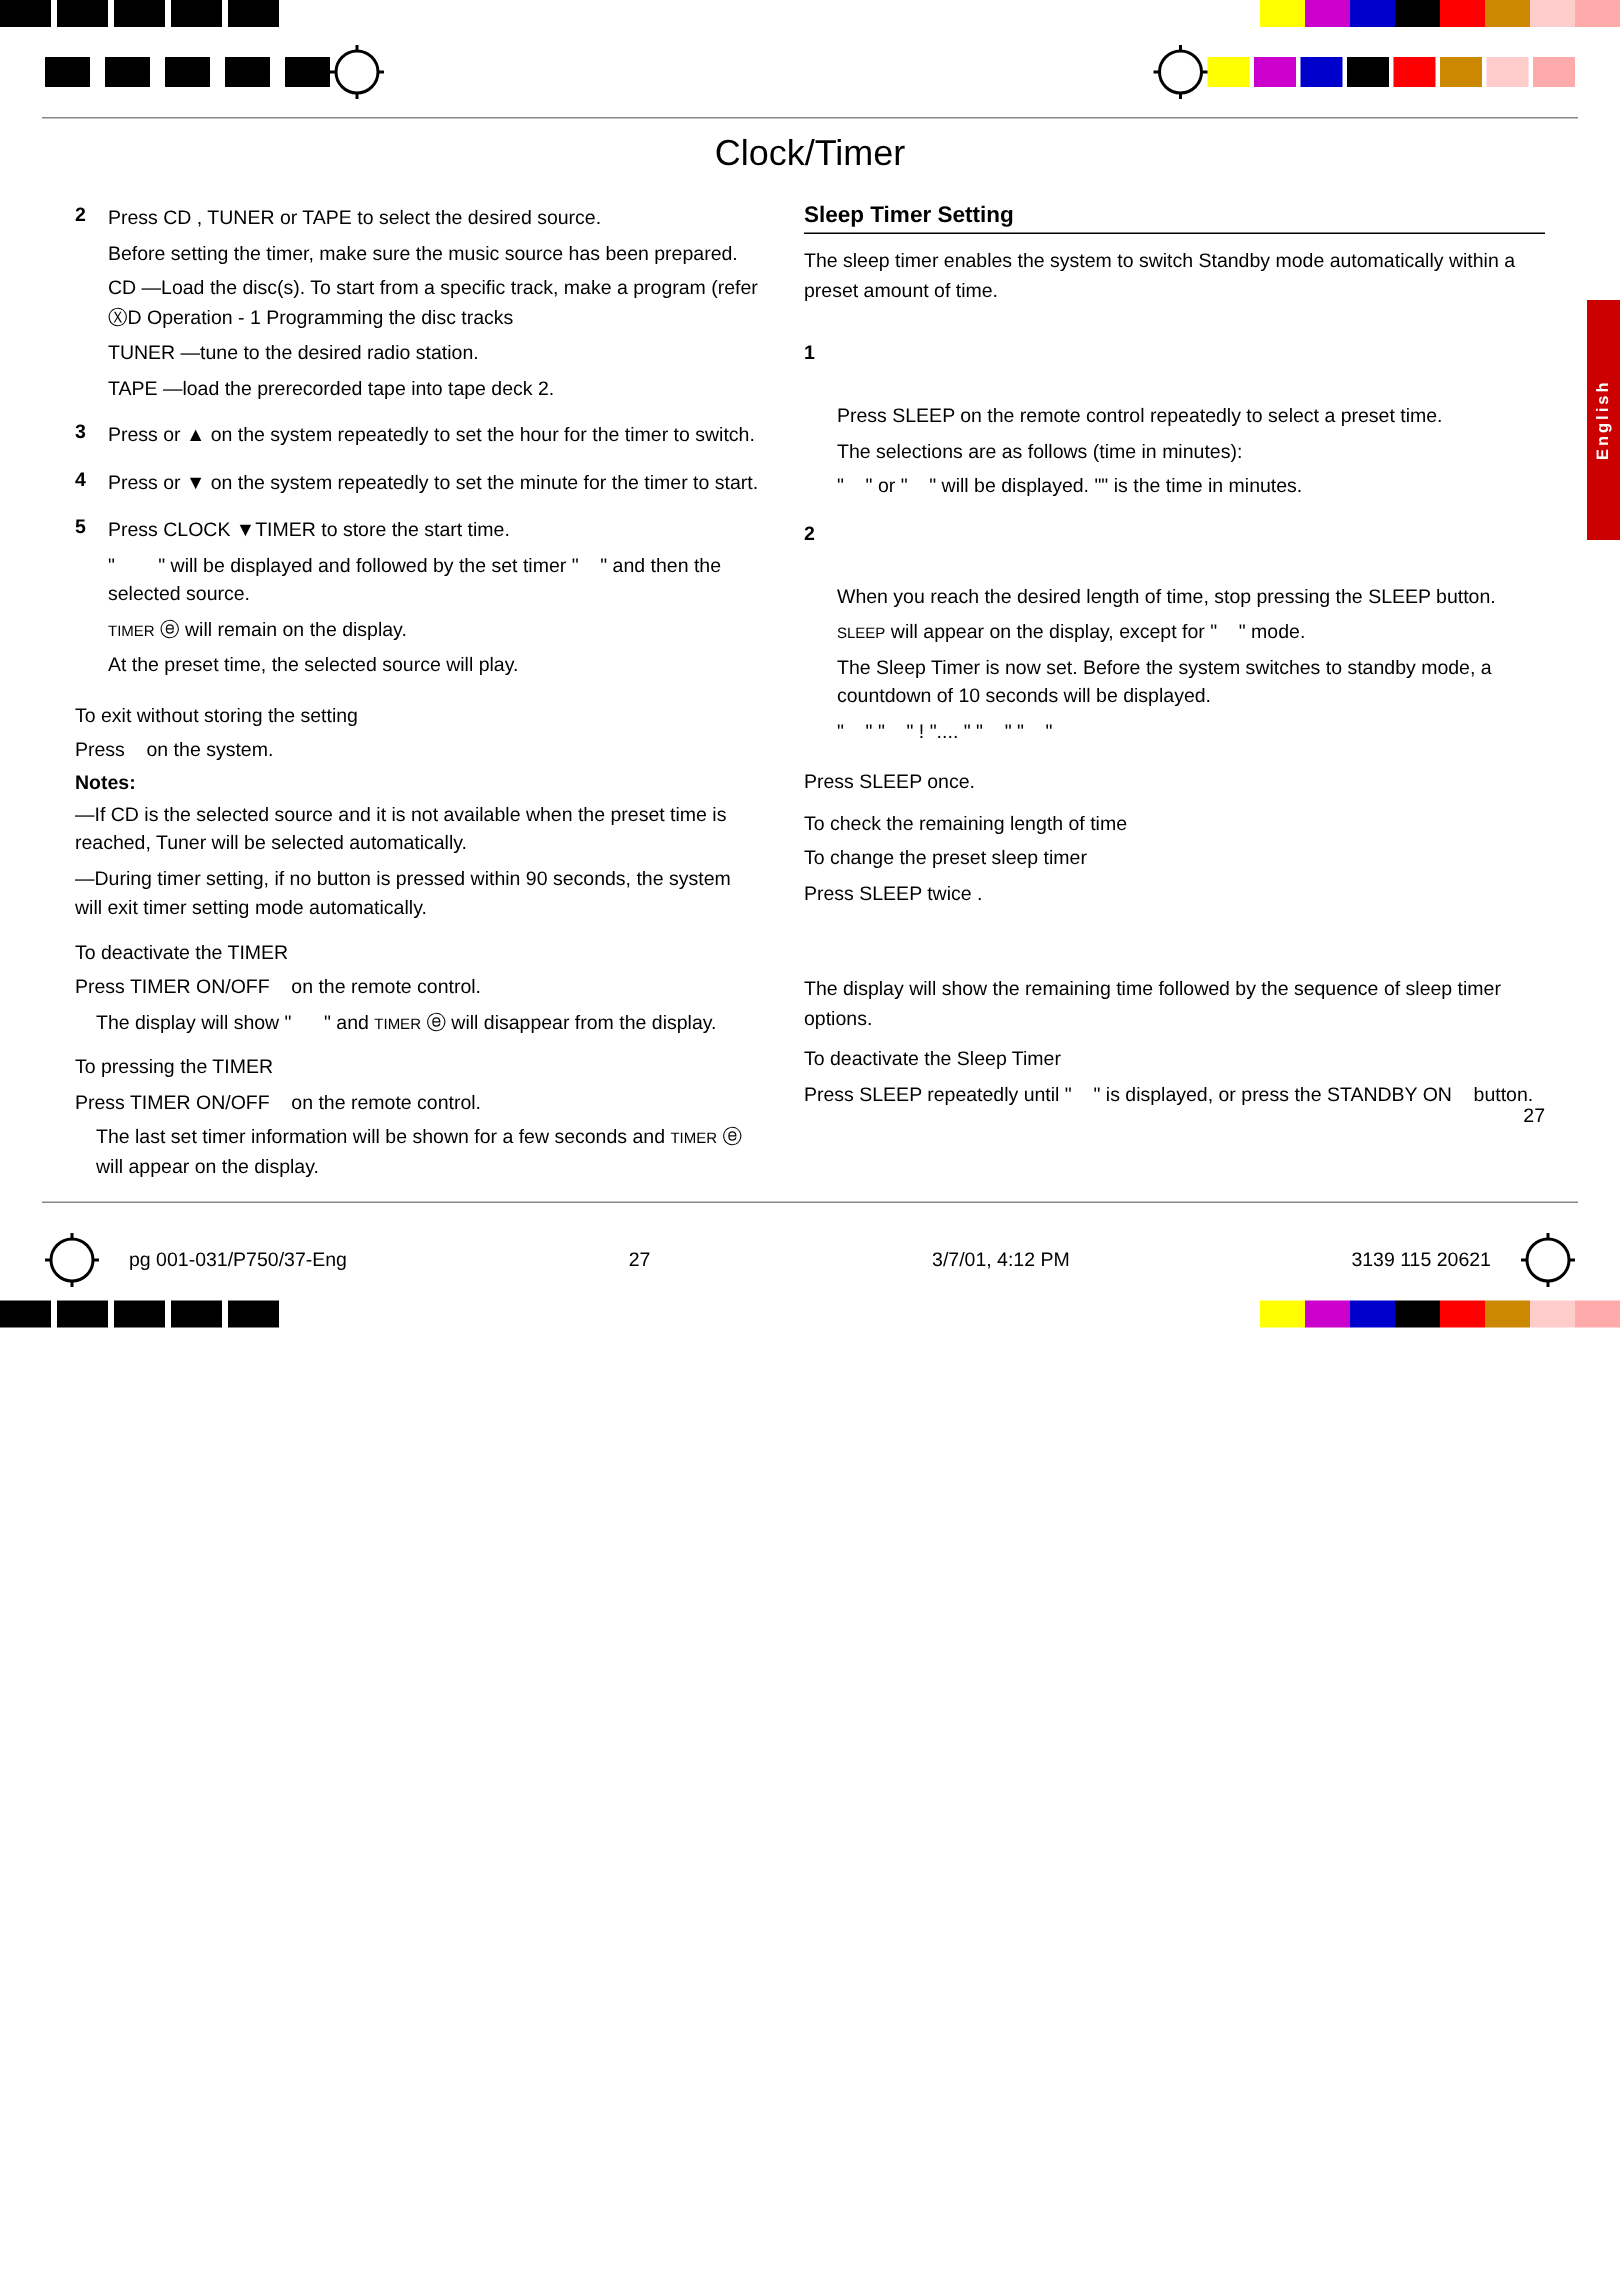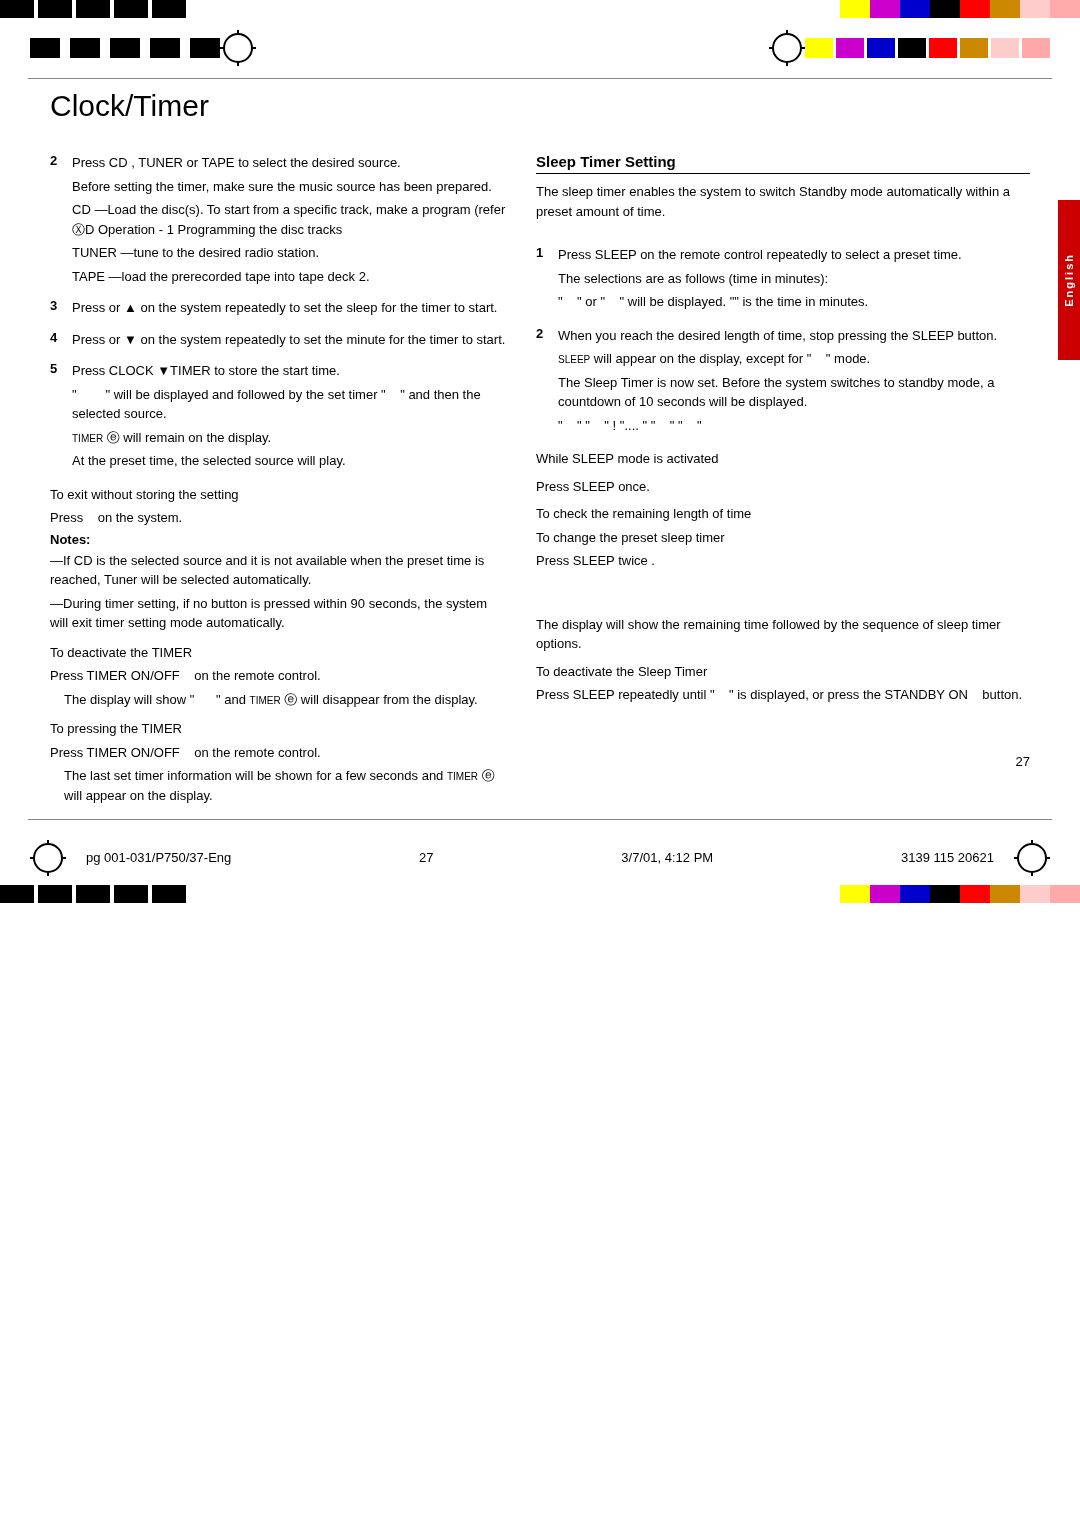--- a/index.html
+++ b/index.html
@@ -122,24 +122,24 @@
     }
 
     
     .main-content {
       padding: 10px 50px 10px 50px;
       position: relative;
     }
 
     
     .page-title {
-      text-align: left;
-      font-size: 30px;
+      text-align: center;
+      font-size: 24px;
       font-weight: normal;
-      margin-bottom: 30px;
+      margin-bottom: 18px;
       font-family: Arial, Helvetica, sans-serif;
     }
 
     
     .two-col {
       display: flex;
       gap: 30px;
     }
     .col-left {
       width: 48%;
@@ -200,20 +200,21 @@
       display: flex;
       gap: 8px;
       margin-bottom: 10px;
     }
     .num-label {
       min-width: 14px;
       font-weight: bold;
     }
     .step-body {
       flex: 1;
+      margin-top: 40px;
     }
     .step-body p {
       margin-bottom: 4px;
       line-height: 1.5;
     }
     .small-caps {
       font-size: 10px;
       font-variant: small-caps;
       text-transform: uppercase;
     }
@@ -325,21 +326,21 @@
           <p>Before setting the timer, make sure the music source has been prepared.</p>
           <p>CD  —Load the disc(s). To start from a specific track, make a program (refer ⓍD Operation - 1  Programming the disc tracks</p>
           <p>TUNER  —tune to the desired radio station.</p>
           <p>TAPE  —load the prerecorded tape into tape deck 2.</p>
         </div>
       </div>
 
       <div class="step">
         <span class="step-num">3</span>
         <div class="step-content">
-          <p>Press  or ▲ on the system repeatedly to set the sleep for the timer to start.</p>
+          <p>Press  or ▲ on the system repeatedly to set the hour for the timer to switch.</p>
         </div>
       </div>
 
       <div class="step">
         <span class="step-num">4</span>
         <div class="step-content">
           <p>Press  or ▼ on the system repeatedly to set the minute for the timer to start.</p>
         </div>
       </div>
 
@@ -397,21 +398,20 @@
         <span class="num-label">2</span>
         <div class="step-body">
           <p>When you reach the desired length of time, stop pressing the SLEEP button.</p>
           <p><span class="small-caps">SLEEP</span> will appear on the display, except for "&nbsp;&nbsp;&nbsp;&nbsp;" mode.</p>
           <p>The Sleep Timer is now set. Before the system switches to standby mode, a countdown of 10 seconds will be displayed.</p>
           <p>"&nbsp;&nbsp;&nbsp;&nbsp;" "&nbsp;&nbsp;&nbsp;&nbsp;" ! "....&nbsp;" "&nbsp;&nbsp;&nbsp;&nbsp;" "&nbsp;&nbsp;&nbsp;&nbsp;"</p>
         </div>
       </div>
 
       <div class="section-block">
-        <p style="margin-bottom:8px;">While SLEEP mode is activated</p>
 
         <p style="margin-bottom:8px;">Press SLEEP once.</p>
         <p>To check the remaining length of time</p>
 
         <p>To change the preset sleep timer</p>
         <p>Press SLEEP twice .</p>
         <p style="margin-bottom:8px;margin-top:44px;">The display will show the remaining time followed by the sequence of sleep timer options.</p>
 
         <p>To deactivate the Sleep Timer</p>
         <p>Press SLEEP repeatedly until "&nbsp;&nbsp;&nbsp;&nbsp;" is displayed, or press the STANDBY ON &nbsp;&nbsp; button.</p>

